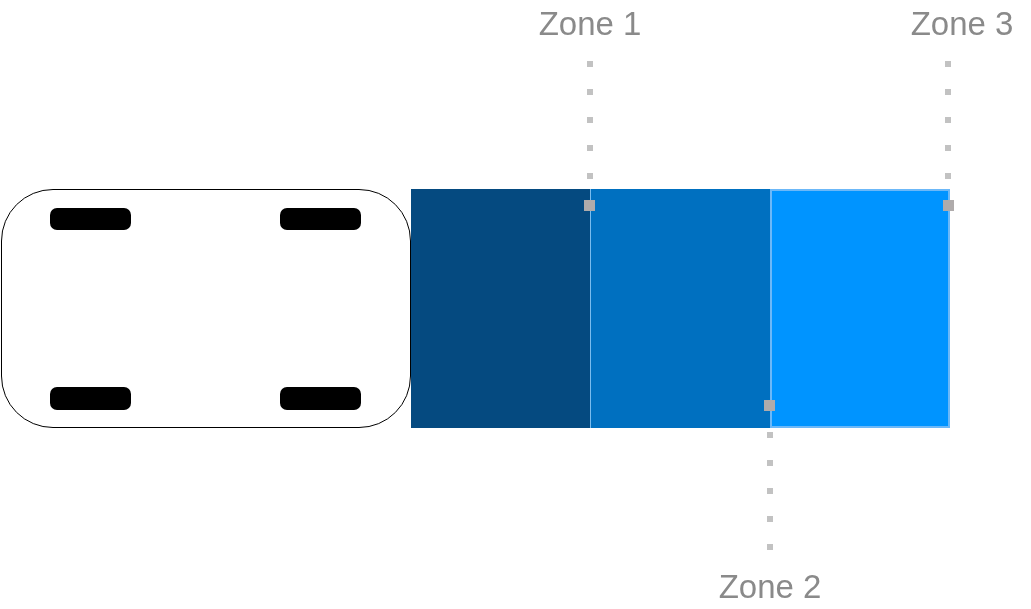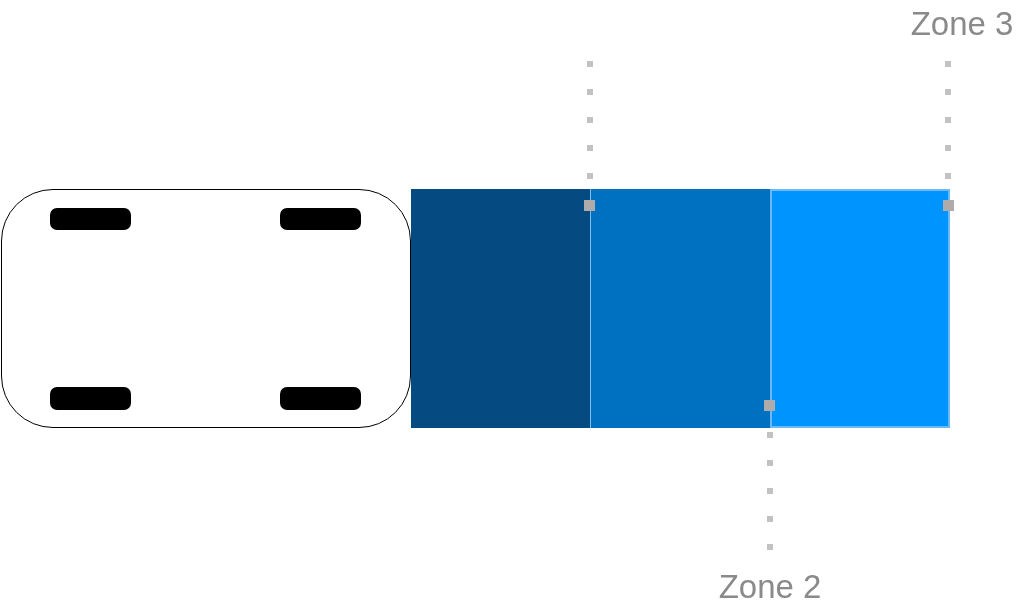--- a/index.html
+++ b/index.html
@@ -102,16 +102,17 @@
   </div>
 
   <div class="leader l1" style="--dot-color: #C2C2C2;"></div>
   <div class="leader l2" style="--dot-color: #C2C2C2;"></div>
   <div class="leader l3" style="--dot-color: #C2C2C2;"></div>
 
   <div class="marker m1" style="background-color: rgb(175, 171, 171);"></div>
   <div class="marker m2" style="background-color: rgb(175, 171, 171);"></div>
   <div class="marker m3" style="background-color: rgb(175, 171, 171);"></div>
 
+  <div class="zone-label t1" style="color: rgb(138, 138, 138);">Zone 1</div>
   <div class="zone-label t2" style="color: rgb(138, 138, 138);">Zone 2</div>
   <div class="zone-label t3" style="color: rgb(138, 138, 138);">Zone 3</div>
 
 </div>
 
 </body></html>

